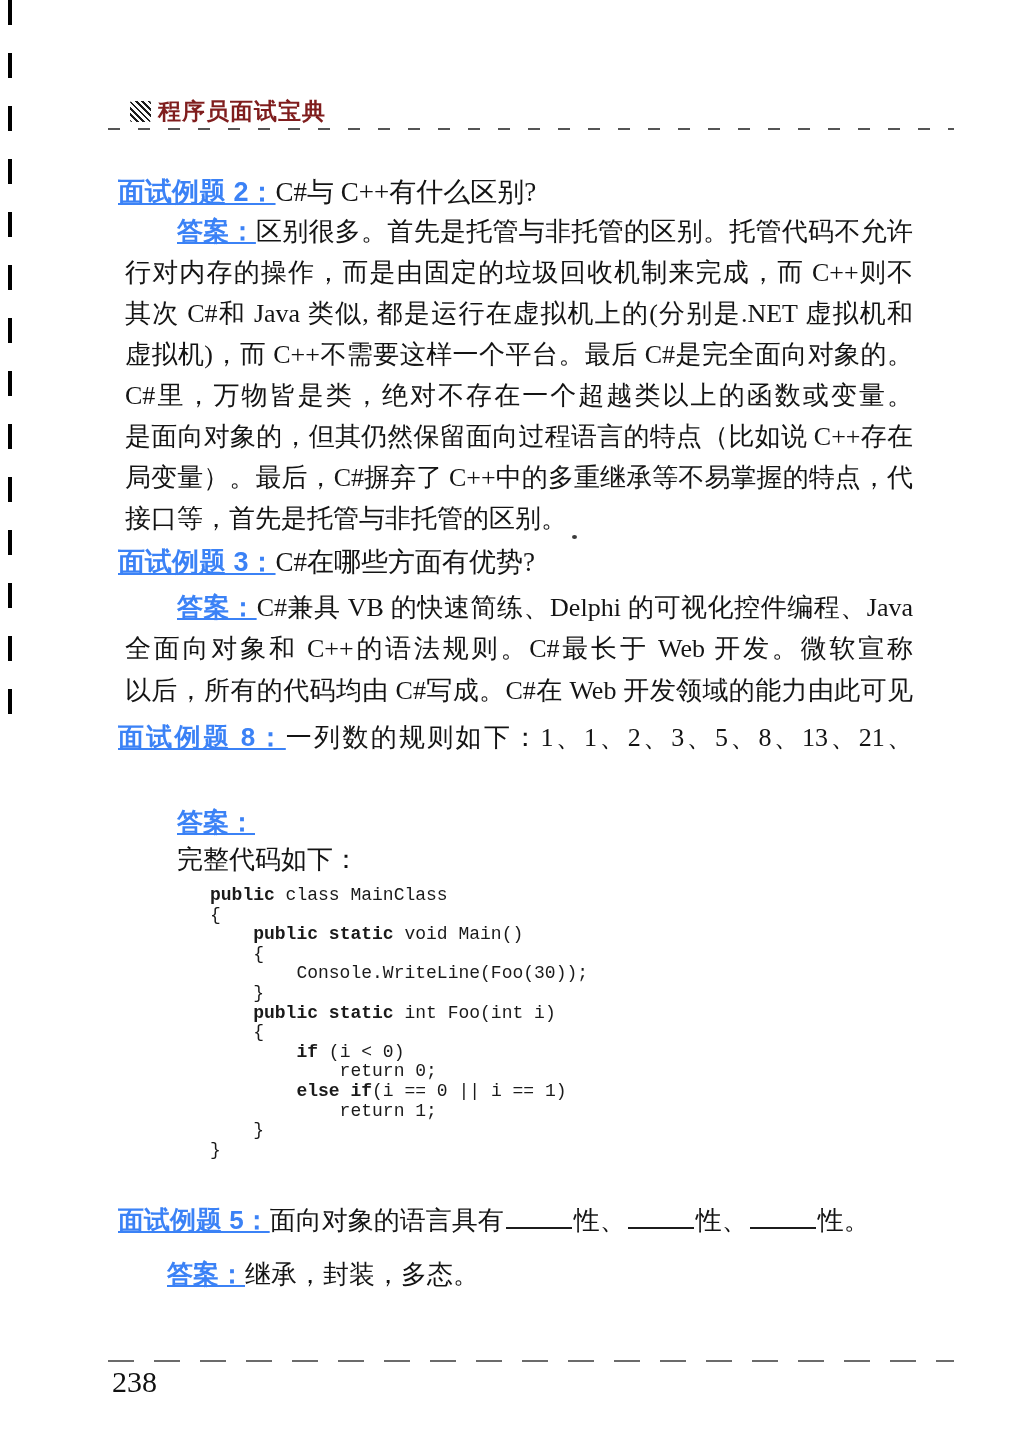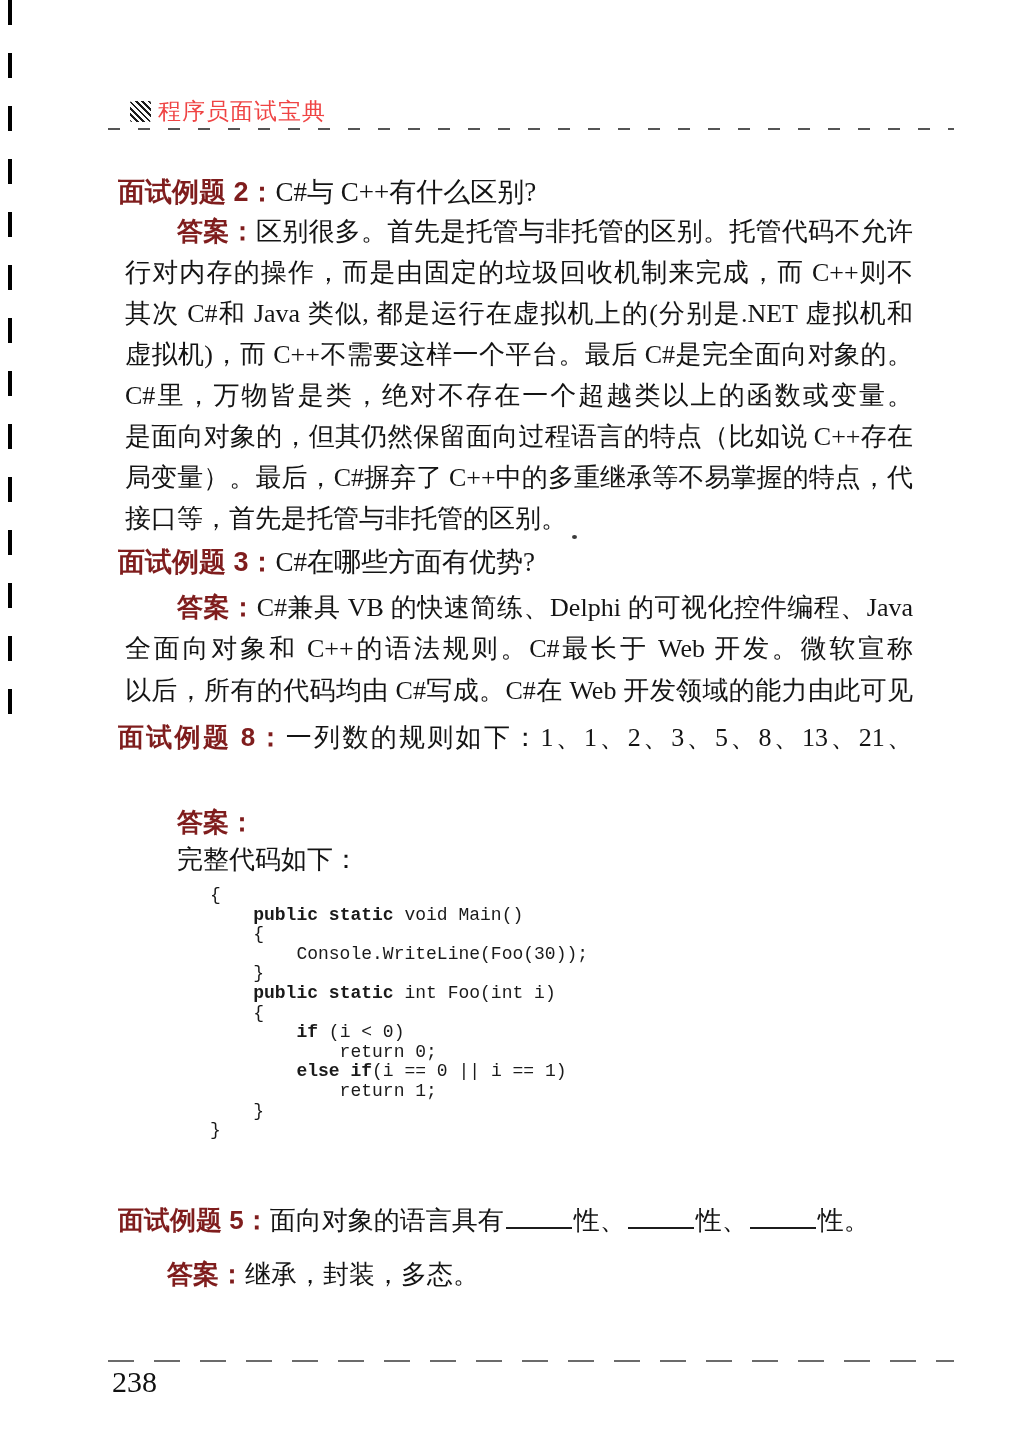--- a/index.html
+++ b/index.html
@@ -6,30 +6,30 @@
   .page{position:relative;width:1018px;height:1440px;background:#fff;color:#141414;
         font-family:"Liberation Serif","DejaVu Serif",serif;overflow:hidden;}
 
   
   .edge-marks{position:absolute;left:8px;top:0;width:4px;height:715px;
     background:repeating-linear-gradient(to bottom,#000 0 25px,transparent 25px 53px);}
 
   .header{position:absolute;left:130px;top:96px;display:flex;align-items:center;gap:7px;}
   .logo{width:21px;height:21px;border-radius:2px;
     background:repeating-linear-gradient(45deg,#1d1d1d 0 2px,#fdfdfd 2px 4.5px);}
-  .header-title{font-family:"Liberation Sans","DejaVu Sans",sans-serif;font-weight:normal;
-    font-size:23px;letter-spacing:1px;color:#ef4444;}
+  .header-title{font-family:"Liberation Sans","DejaVu Sans",sans-serif;font-weight:bold;
+    font-size:23px;letter-spacing:1px;color:#7f1d1d;}
 
   .rule{position:absolute;left:108px;width:846px;height:2px;}
   .header-rule{top:128px;
     background:repeating-linear-gradient(90deg,rgba(55,55,55,.85) 0 12px,transparent 12px 30px);}
   .footer-rule{top:1360px;
     background:repeating-linear-gradient(90deg,rgba(70,70,70,.8) 0 26px,transparent 26px 46px);}
 
-  .hd{font-family:"Liberation Sans","DejaVu Sans",sans-serif;font-weight:bold;color:#7f1d1d;}
+  .hd{font-family:"Liberation Sans","DejaVu Sans",sans-serif;font-weight:bold;color:#3b82f6;text-decoration:underline;}
 
   .qheading{position:absolute;left:118px;width:800px;font-size:27px;height:40px;line-height:40px;white-space:nowrap;}
 
   .para{position:absolute;left:125px;width:788px;font-size:26px;}
   .tline{text-align:justify;text-align-last:justify;overflow:hidden;}
   .tline.short{text-align-last:auto;}
 
   .answer-line{position:absolute;left:125px;width:788px;font-size:26px;height:40px;line-height:40px;}
   .indent2{padding-left:52px;}
 
@@ -83,20 +83,21 @@
 
   <div class="para" style="top:716px;left:118px;width:795px">
       <div class="tline" style="height: 42px; line-height: 42px;"><span class="hd">面试例题 8：</span>一列数的规则如下：1、1、2、3、5、8、13、21、34……求</div>
     </div>
 
   <div class="answer-line indent2" style="top:802px"><span class="hd">答案：</span></div>
 
   <div class="answer-line indent2" style="top:840px"><span>完整代码如下：</span></div>
 
   <div class="code">
+      <div class="cline"><b>public</b> class MainClass</div>
       <div class="cline">{</div>
       <div class="cline">    <b>public</b> <b>static</b> void Main()</div>
       <div class="cline">    {</div>
       <div class="cline">        Console.WriteLine(Foo(30));</div>
       <div class="cline">    }</div>
       <div class="cline">    <b>public</b> <b>static</b> int Foo(int i)</div>
       <div class="cline">    {</div>
       <div class="cline">        <b>if</b> (i &lt; 0)</div>
       <div class="cline">            return 0;</div>
       <div class="cline">        <b>else</b> <b>if</b>(i == 0 || i == 1)</div>

